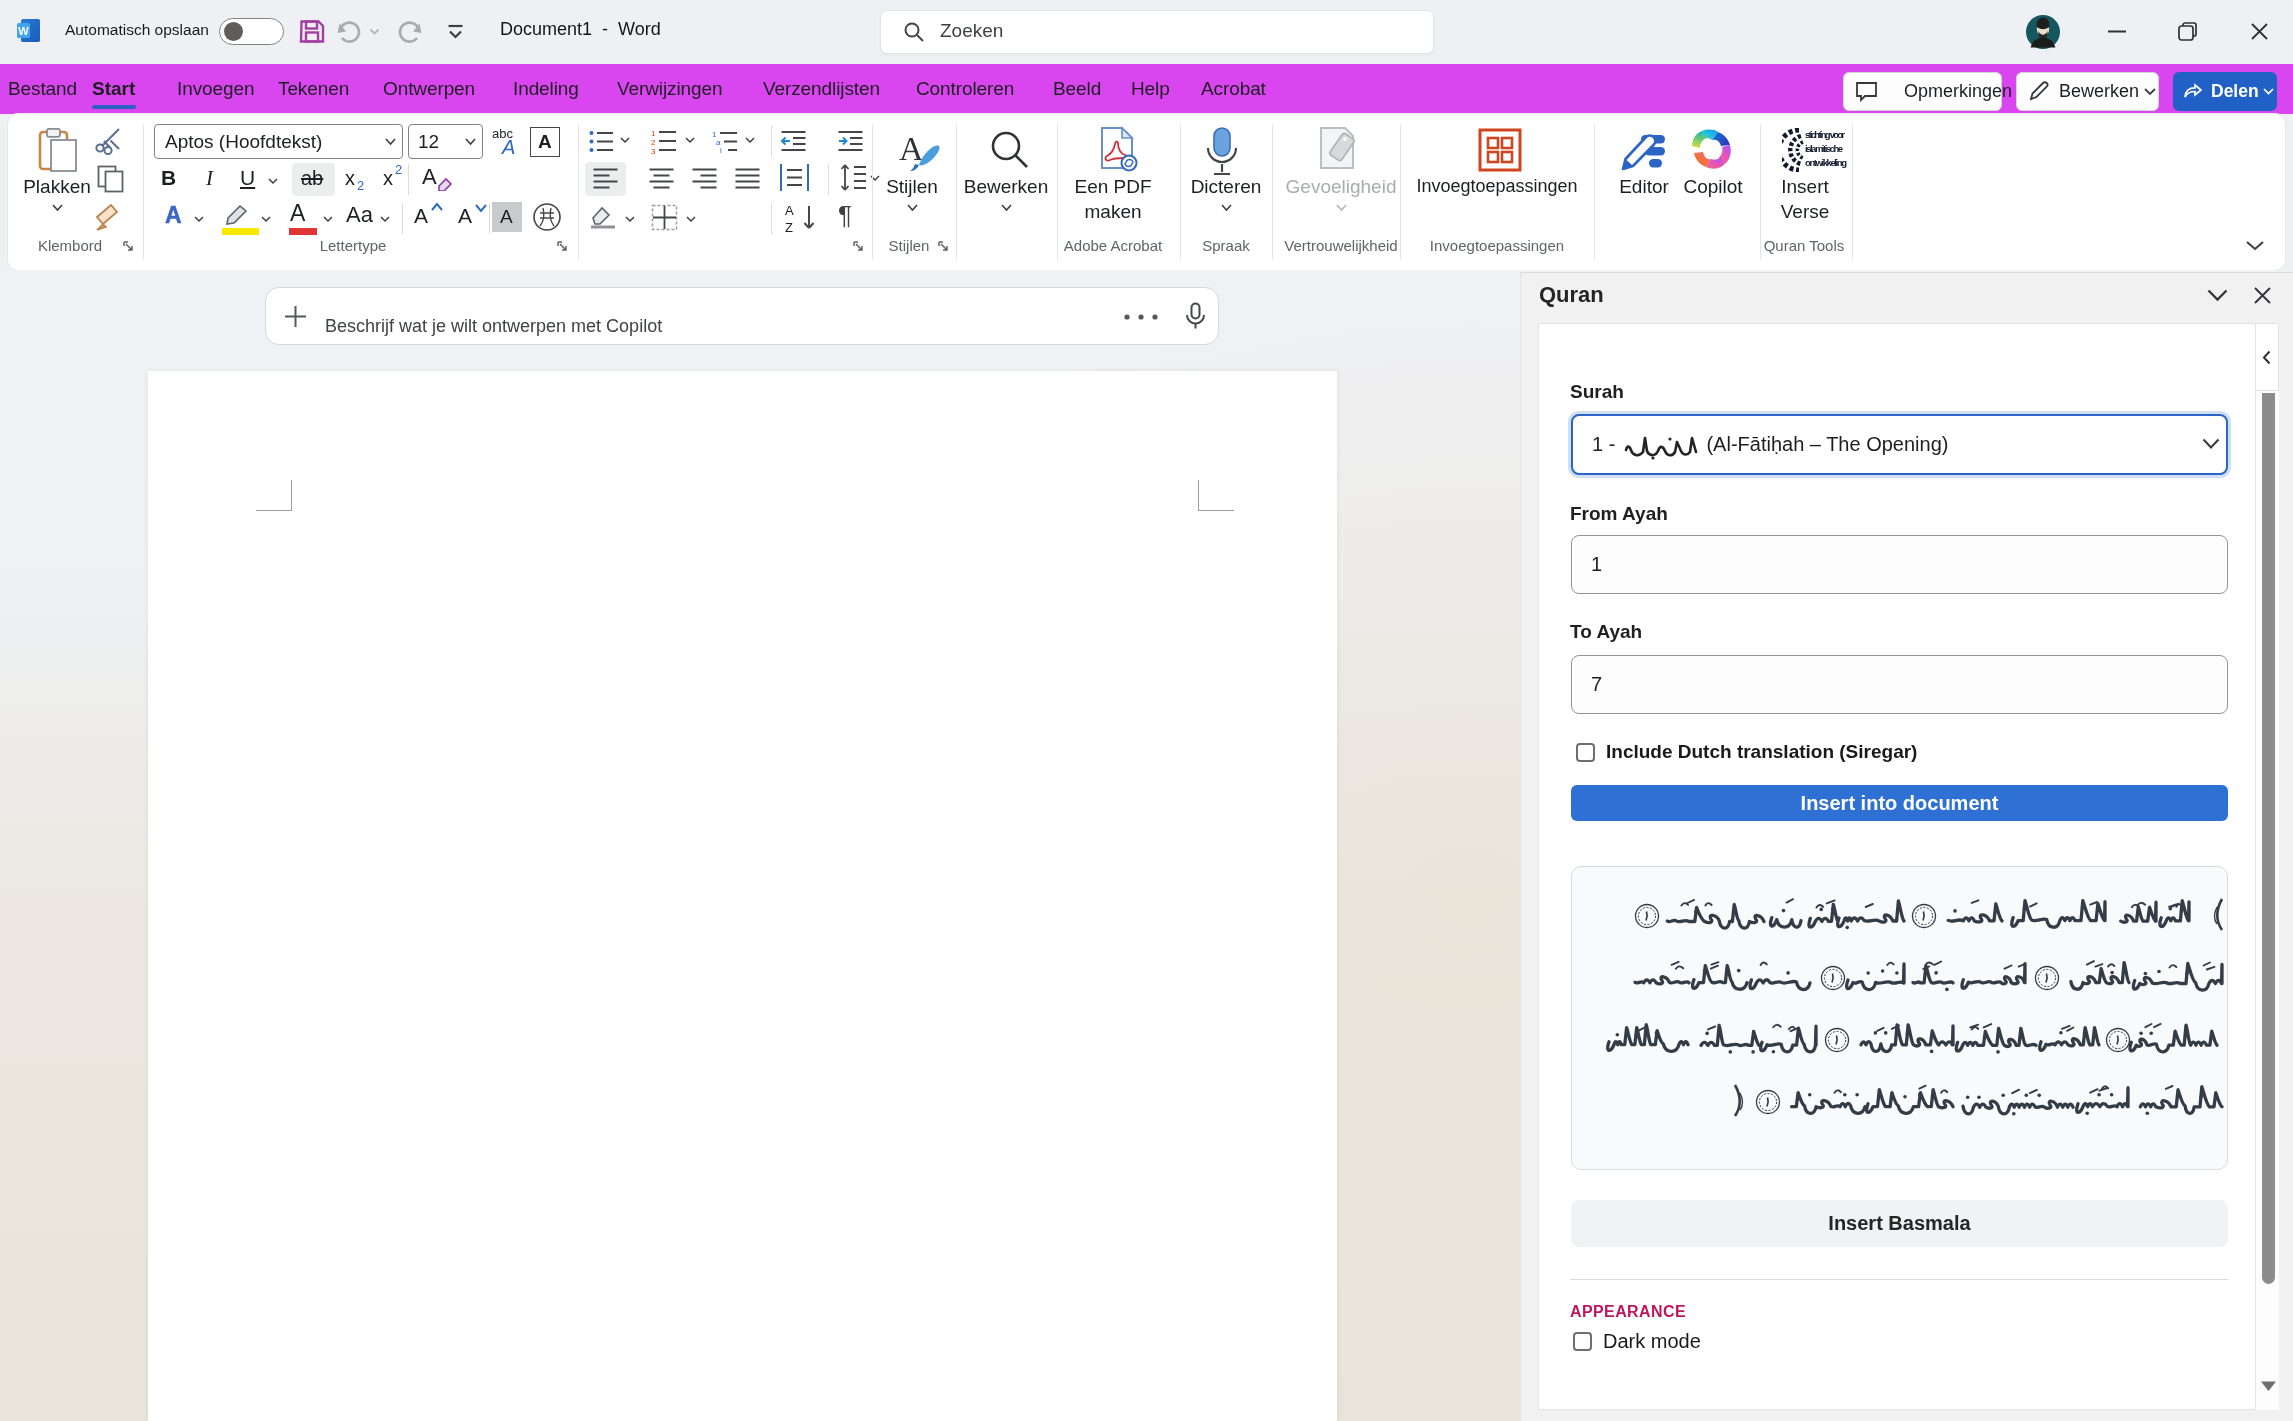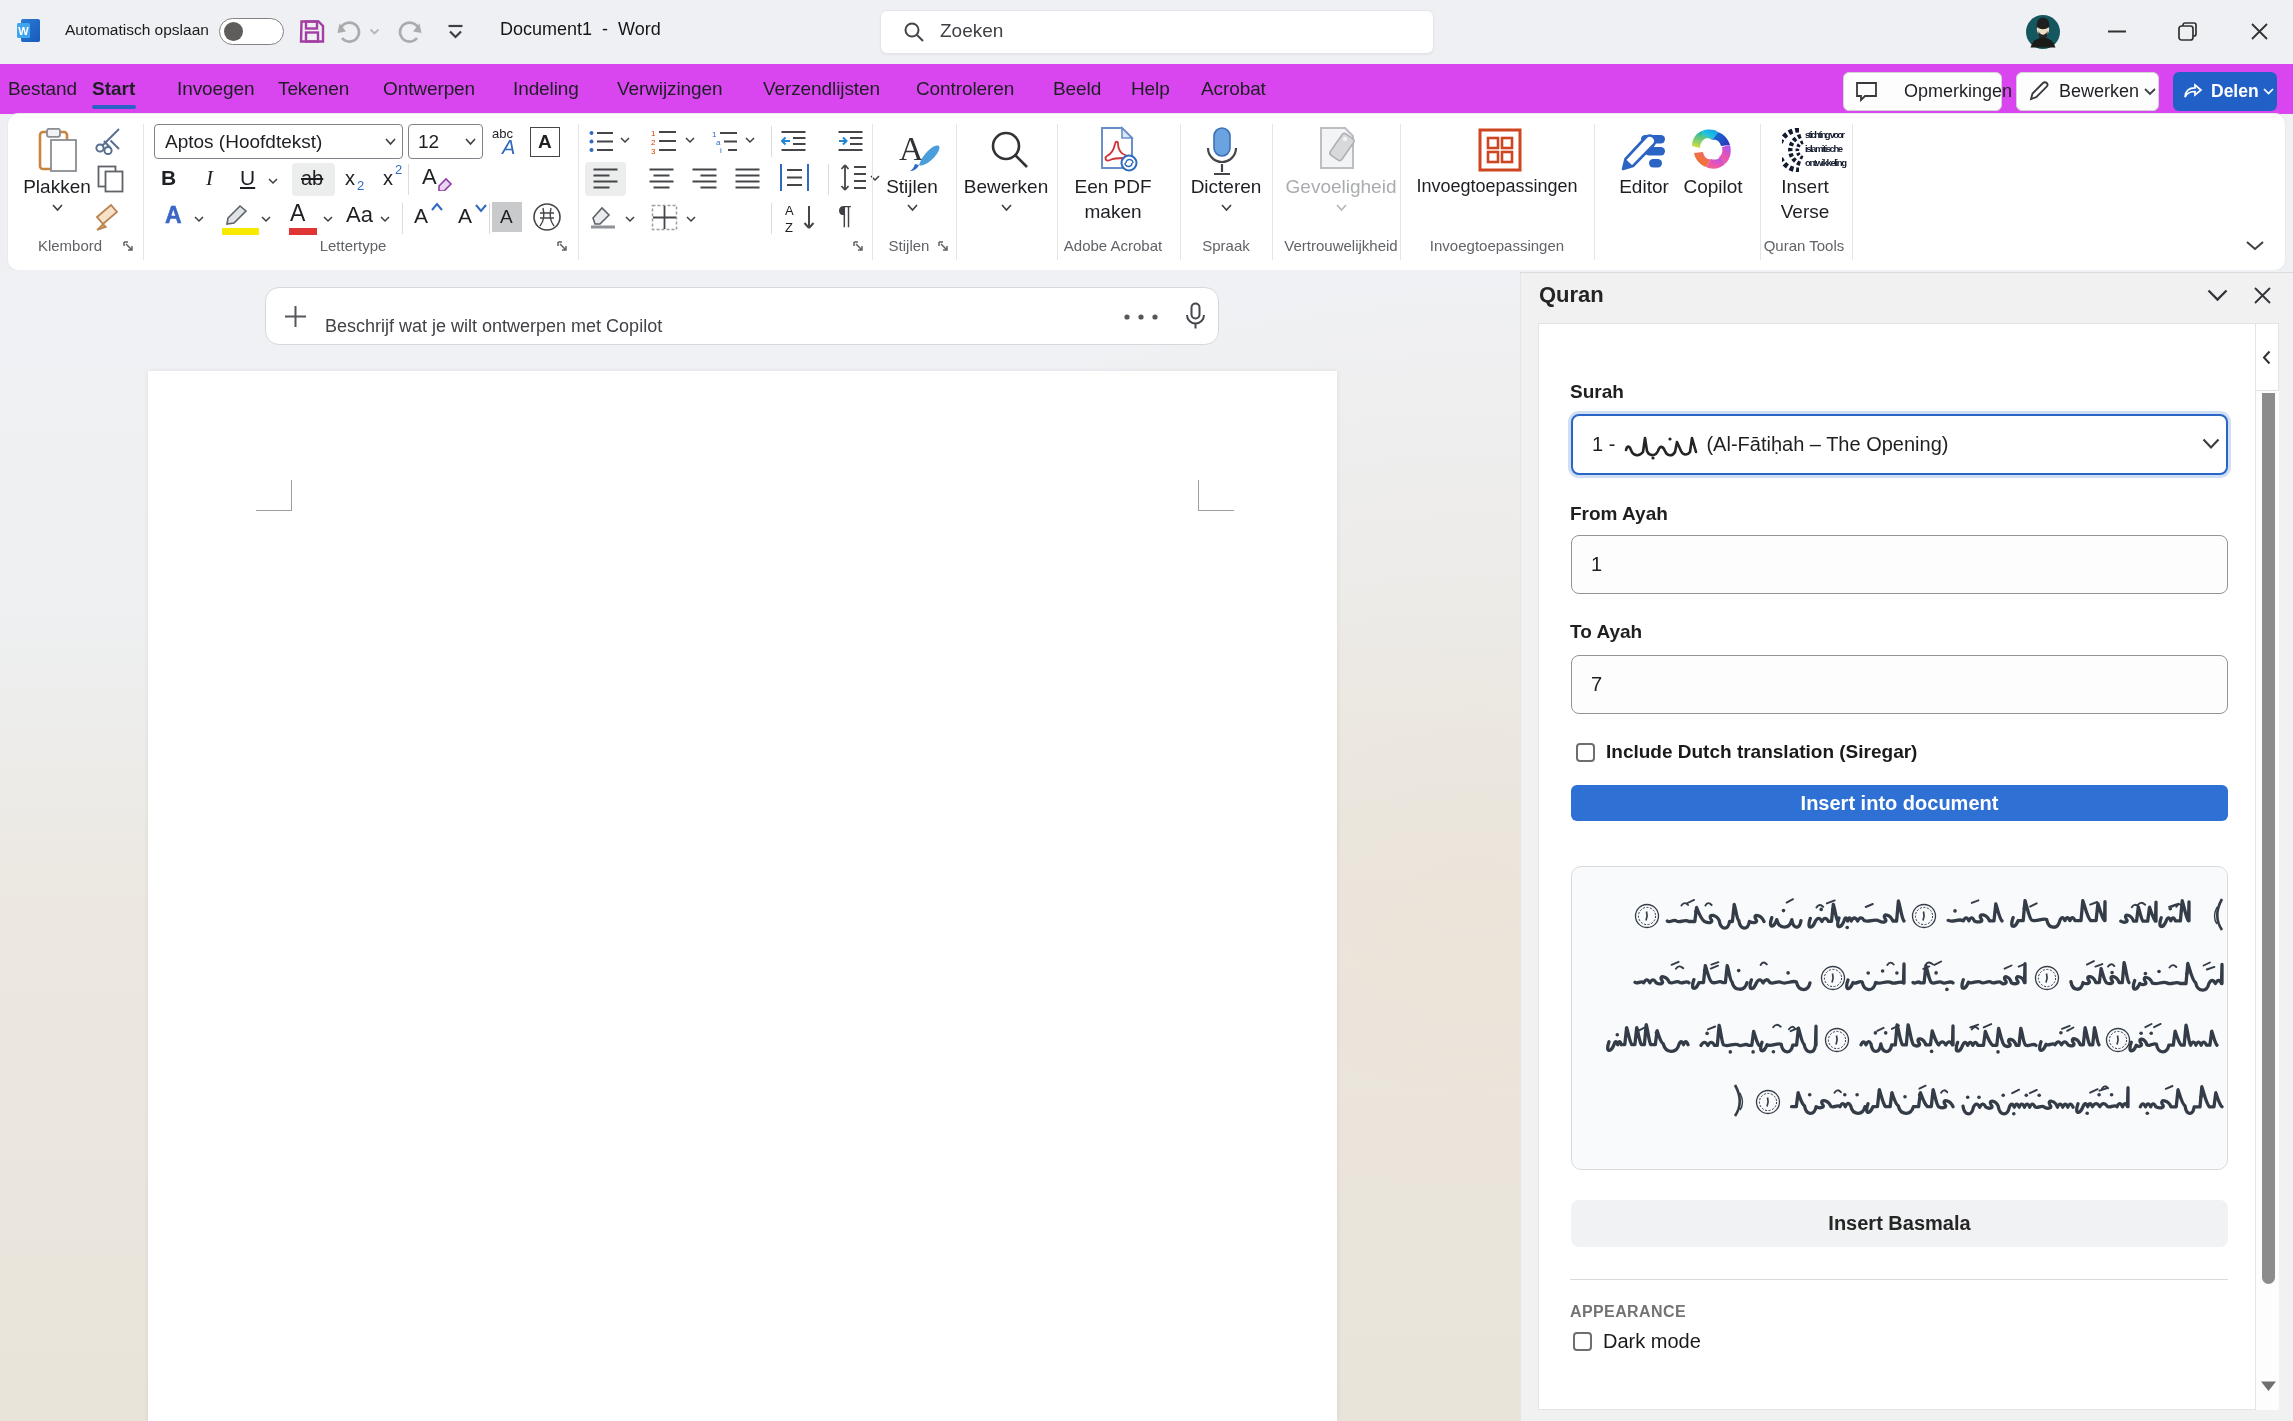--- a/index.html
+++ b/index.html
@@ -623,21 +623,21 @@
 <circle cx="272.8" cy="227.7" r="1.8" fill="#343c48"></circle>
 <circle cx="237.7" cy="227.7" r="1.8" fill="#343c48"></circle>
 <use href="#ay" x="196" y="235"></use>
 <path d="M163 218 q9.5 17 0 31" fill="none" stroke="#343c48" stroke-width="2.6"></path>
           <path d="M168 226 q5 10 0 17" fill="none" stroke="#343c48" stroke-width="1.4"></path>
 </svg>
 </div>
 
     <div style="position:absolute; left:32px; top:876px; width:657px; height:47px; background:#f1f2f3; border-radius:8px; color:#262626; font-size:20px; font-weight:bold; display:flex; align-items:center; justify-content:center;">Insert Basmala</div>
     <div style="position:absolute; left:31px; top:955px; width:658px; height:1px; background:#d9dadb;"></div>
-    <div class="plabel" style="top:979px; font-size:16px; color:#737373; letter-spacing:0.4px;">APPEARANCE</div>
+    <div class="plabel" style="top:979px; font-size:16px; color:#be185d; letter-spacing:0.4px;">APPEARANCE</div>
     <div style="position:absolute; left:34px; top:1008px; width:19px; height:19px; border:2px solid #6e6e6e; border-radius:4px; background:#fff;"></div>
     <div style="position:absolute; left:64px; top:1006px; font-size:20px; color:#1a1a1a;">Dark mode</div>
   </div>
 
   <div style="position:absolute; left:735px; top:50px; width:23px; height:1087px; background:#fdfdfd;"></div>
   <div style="position:absolute; left:734px; top:50px; width:24px; height:68px; background:#fff; border:1px solid #e2e3e5;"></div>
   <svg class="ico" style="left:741px; top:77px;" width="9" height="15" viewBox="0 0 9 15">
       <path d="M7.5 1.5 L2 7.5 L7.5 13.5" fill="none" stroke="#2f3134" stroke-width="2"></path>
     </svg>
   <div style="position:absolute; left:741px; top:120px; width:13px; height:891px; background:#8c8c8c; border-radius:0 0 7px 7px;"></div>

